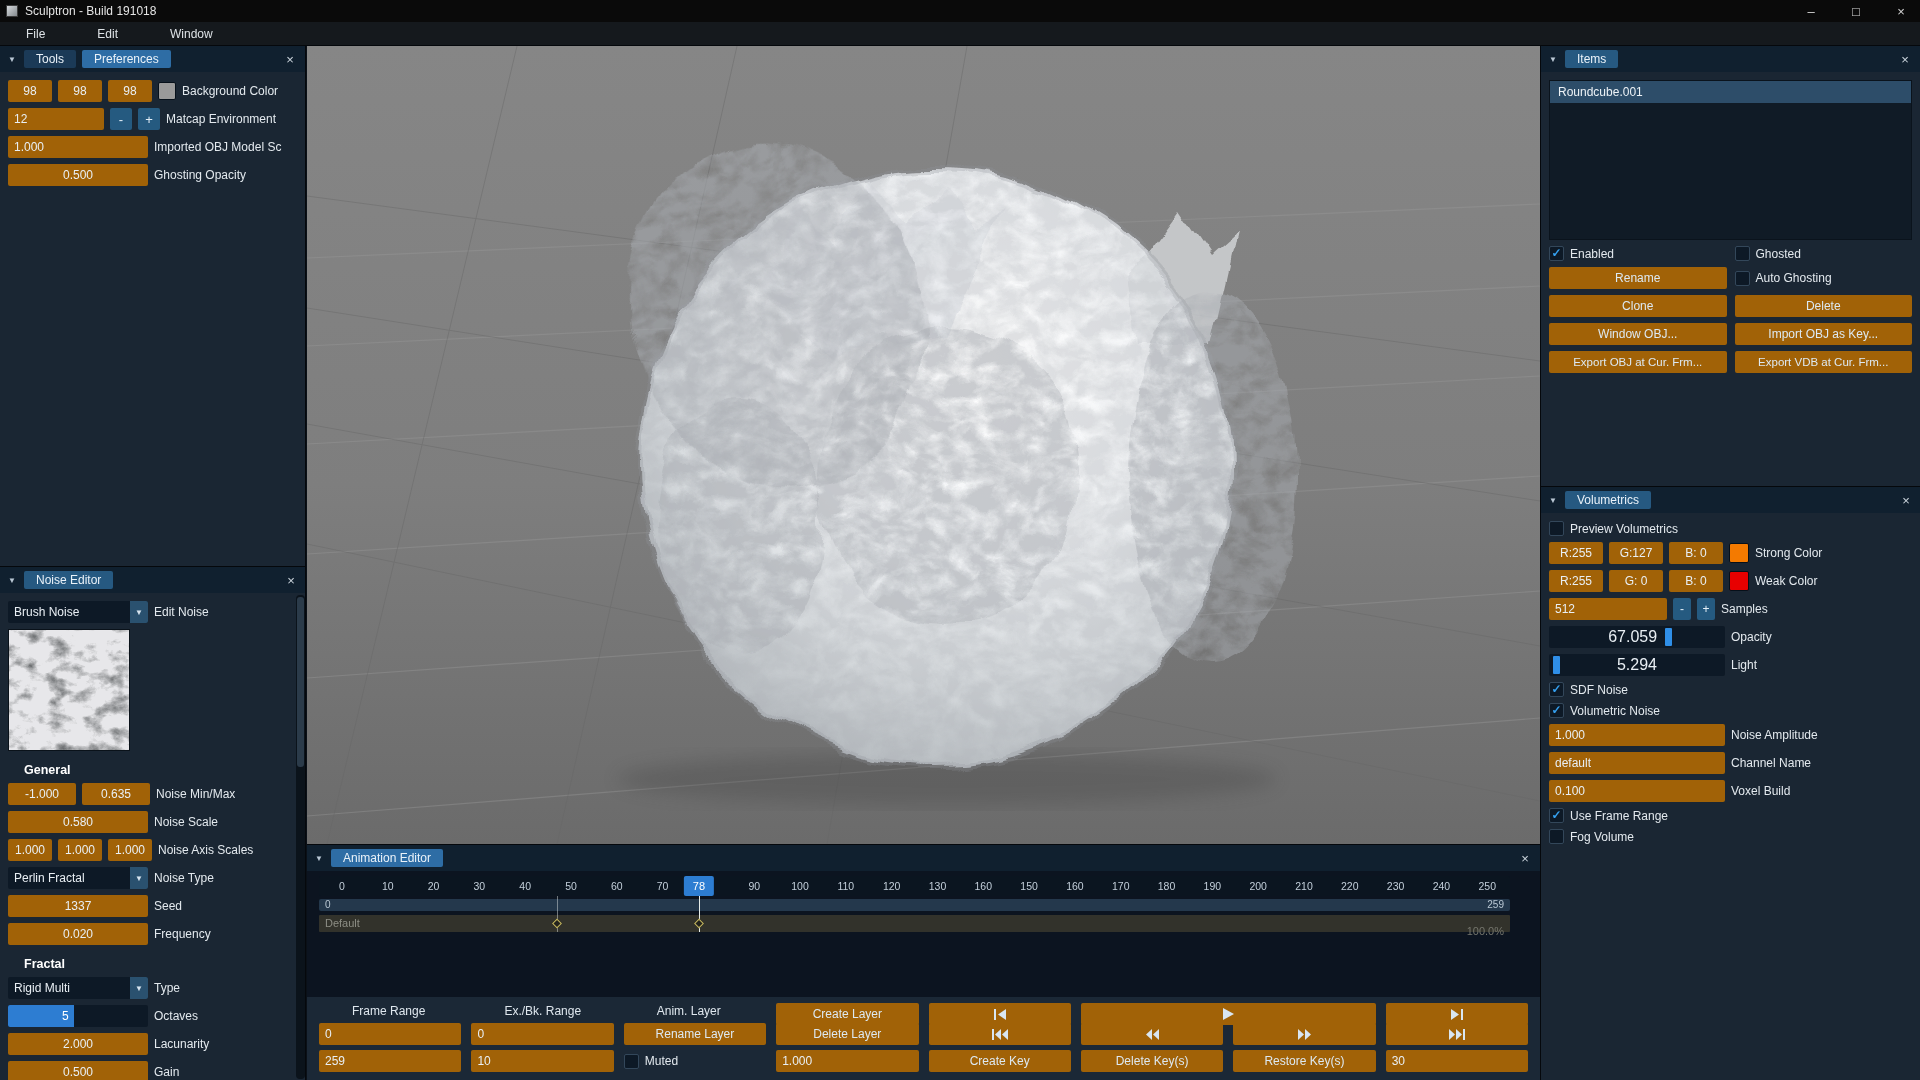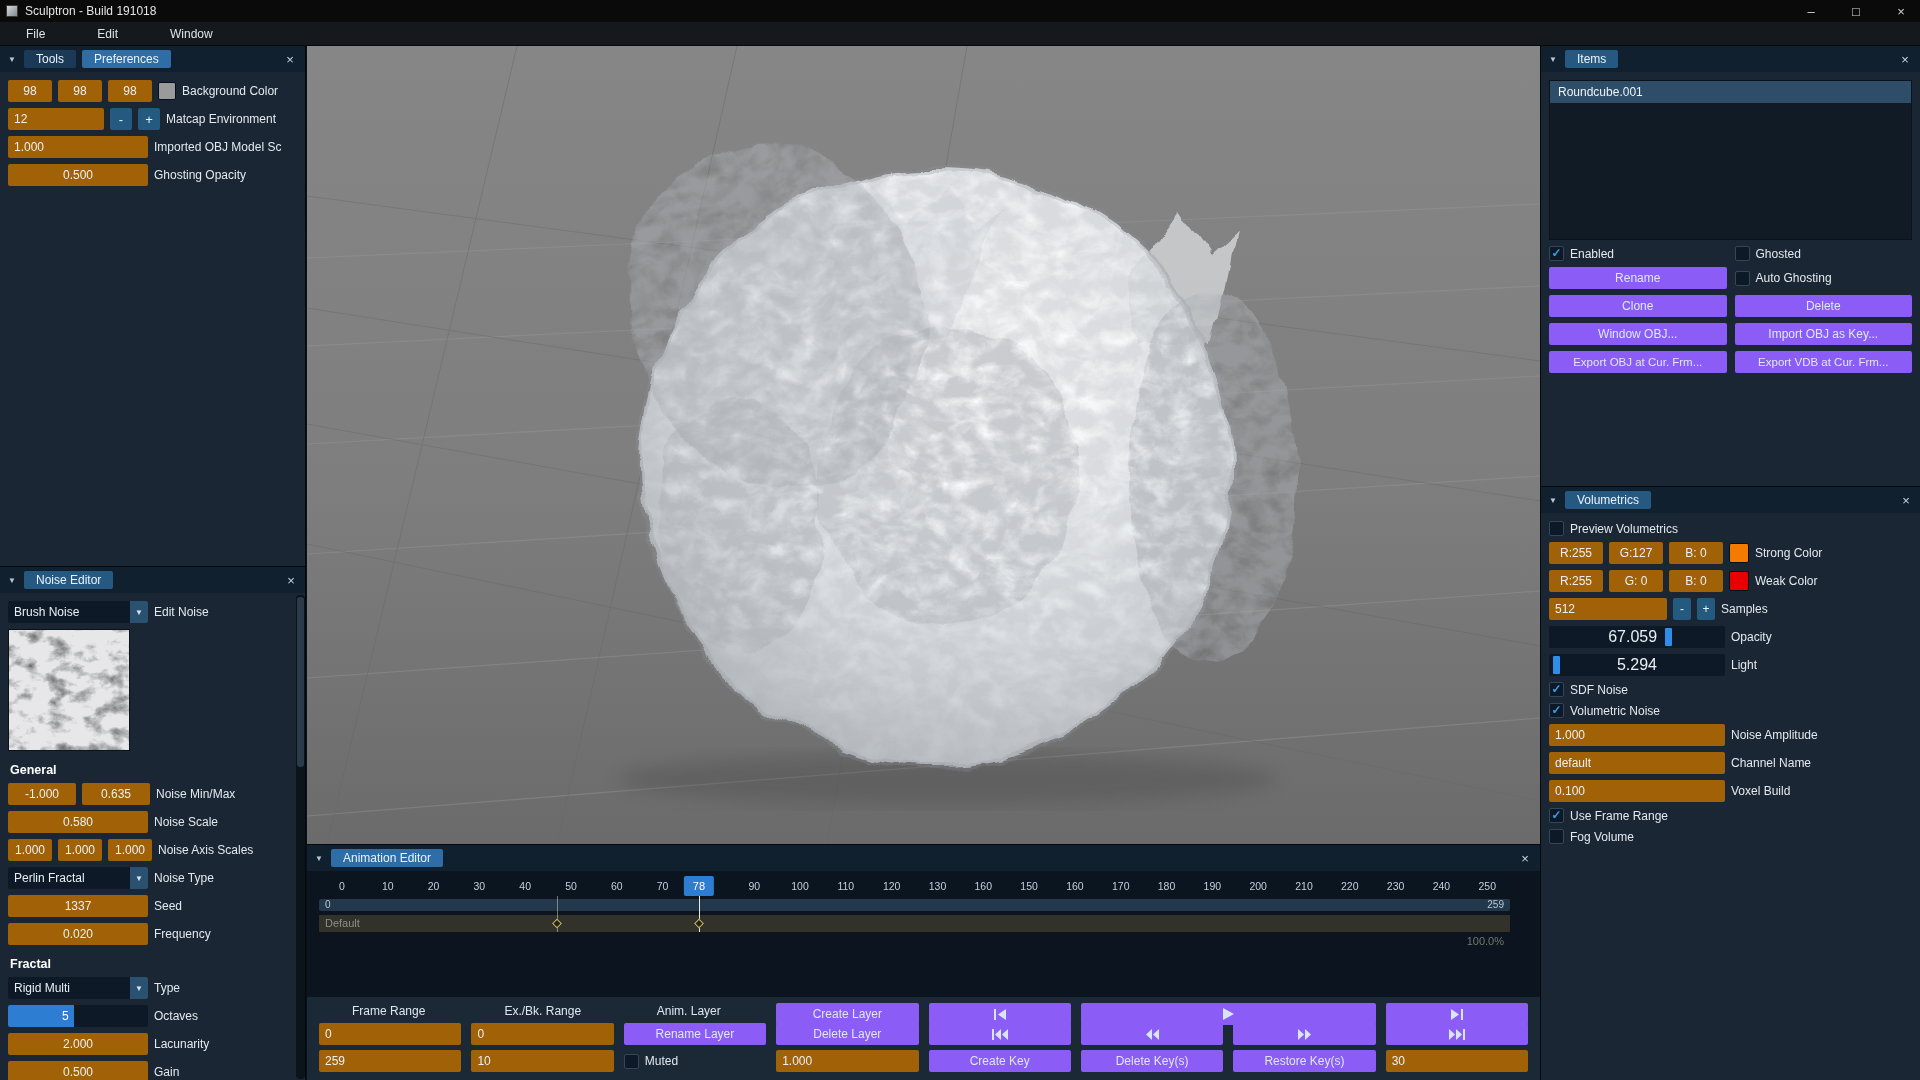--- a/index.html
+++ b/index.html
@@ -22,22 +22,22 @@
 .chip.active{background:#2e6da5;}
 .chip.inactive{background:#1b3a57;}
 .spacer{flex:1;}
 .closex{color:#cdd6de;font-size:13px;width:18px;text-align:center;}
 .row{display:flex;align-items:center;gap:6px;}
 .pad{padding:8px;display:flex;flex-direction:column;gap:6px;}
 .field{background:#a16207;border:none;outline:none;color:#e9eff4;font-family:"Liberation Sans",sans-serif;font-size:12px;height:22px;padding:0 6px;border-radius:2px;}
 .ta-c{text-align:center;}
 .w44{width:44px;}.w54{width:54px;}.w68{width:68px;}.w96{width:96px;}.w118{width:118px;}.w140{width:140px;}.w176{width:176px;}
 .lbl{color:#e3e9ee;font-size:12px;white-space:nowrap;}
-.seclbl{color:#ffffff;font-size:12.5px;font-weight:bold;margin:6px 0 0 2px;}
-.btn{background:#8b5cf6;color:#dde9f2;font-size:12px;height:22px;display:flex;align-items:center;justify-content:center;border-radius:2px;white-space:nowrap;overflow:hidden;}
+.seclbl{color:#ffffff;font-size:12.5px;font-weight:bold;margin:6px 0 0 16px;}
+.btn{background:#a16207;color:#dde9f2;font-size:12px;height:22px;display:flex;align-items:center;justify-content:center;border-radius:2px;white-space:nowrap;overflow:hidden;}
 .btn.small-text{font-size:11.5px;}
 .btn-sm{width:22px;height:22px;background:#255a80;color:#e3eef7;font-size:13px;display:flex;align-items:center;justify-content:center;border-radius:2px;}
 .btn-xs{width:18px;height:22px;background:#255a80;color:#e3eef7;font-size:12px;display:flex;align-items:center;justify-content:center;border-radius:2px;}
 .swatch{width:18px;height:18px;border:1px solid #06101a;border-radius:2px;flex:none;}
 .swatch.w20{width:20px;height:20px;}
 .chk{width:15px;height:15px;background:#0d1926;border:1px solid #33475a;border-radius:2px;display:flex;align-items:center;justify-content:center;flex:none;}
 .chk-mark{color:#35a1f0;font-size:12px;font-weight:bold;line-height:1;transform:translateY(-1px);}
 .dropdown{height:22px;background:#0d1926;border-radius:2px;display:flex;align-items:center;overflow:hidden;}
 .dd-text{flex:1;padding:0 6px;color:#e9eff4;font-size:12px;white-space:nowrap;}
 .dd-caret{width:18px;height:100%;background:#2a516f;color:#d7e4ef;font-size:8px;display:flex;align-items:center;justify-content:center;}
@@ -72,21 +72,21 @@
 .anim-mid{flex:1;background:#0c1420;padding:5px 30px 0 12px;}
 .timeline-stack{position:relative;width:100%;}
 .ruler{position:relative;height:20px;background:#0b1520;display:flex;border-radius:2px;}
 .rl{flex:1;text-align:center;color:#c3cfda;font-size:10.5px;line-height:20px;}
 .curframe{position:absolute;top:0;height:20px;line-height:20px;padding:0 9px;background:#2d7dd2;color:#ffffff;font-size:11px;border-radius:2px;transform:translateX(-50%);z-index:3;}
 .rangebar{position:relative;height:12px;margin-top:3px;background:#24384c;border-radius:2px;color:#b9c7d3;font-size:10px;}
 .rangebar .rs{position:absolute;left:6px;top:0;line-height:12px;}
 .rangebar .re{position:absolute;right:6px;top:0;line-height:12px;}
 .track{position:relative;height:17px;margin-top:4px;background:#32322b;border-radius:1px;}
 .track .tname{position:absolute;left:6px;top:0;line-height:17px;font-size:11px;color:#8d8e85;}
-.track .tweight{position:absolute;right:6px;top:18px;line-height:17px;font-size:11px;color:#75766d;}
+.track .tweight{position:absolute;right:6px;top:8px;line-height:17px;font-size:11px;color:#75766d;}
 .key{position:absolute;top:5px;width:7px;height:7px;border:1.5px solid #c9ba60;background:#23231d;transform:translateX(-50%) rotate(45deg);z-index:2;}
 .vline{position:absolute;top:20px;height:36px;width:1px;background:#e6ece9;z-index:1;}
 .vline.faint{opacity:.45;}
 .anim-controls{background:#1b2836;padding:6px 12px 8px;display:grid;grid-template-columns:repeat(8,1fr);grid-template-rows:15px 22px 22px;gap:5px 10px;}
 .ctl-lbl{color:#dfe7ee;font-size:12px;align-self:end;white-space:nowrap;margin-left:33px;}
 .c1{grid-column:1}.c2{grid-column:2}.c3{grid-column:3}.c4{grid-column:4}.c5{grid-column:5}.c6{grid-column:6}.c7{grid-column:7}.c8{grid-column:8}.c6s2{grid-column:6 / span 2}
 .r1{grid-row:1}.r2{grid-row:2}.r3{grid-row:3}
 .ticon{display:block;}
 .ticon path,.ticon rect{fill:#d9e6f1;}
 .wfull{width:100%;}

